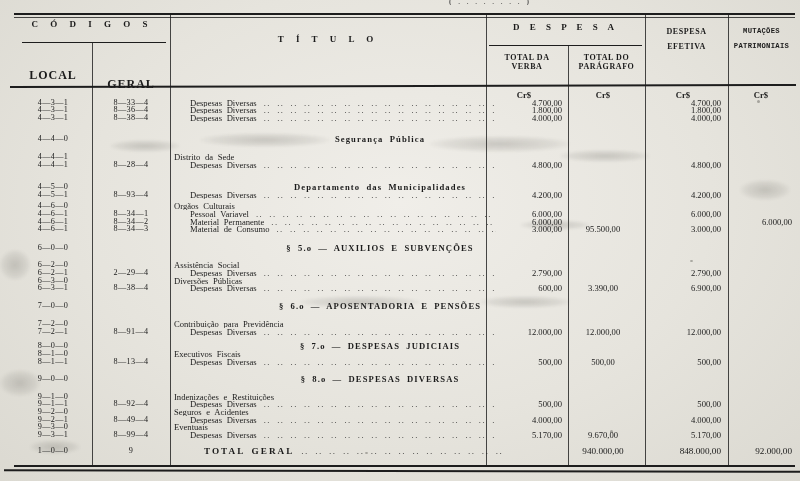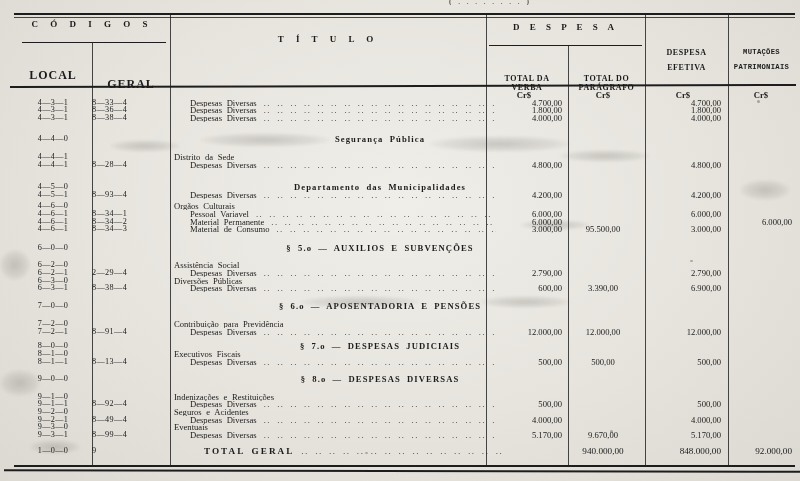--- a/index.html
+++ b/index.html
@@ -5,32 +5,32 @@
   html,body{margin:0;padding:0;background:#b0aea8;}
   .page{
     position:relative;width:800px;height:481px;overflow:hidden;
     font-family:"Liberation Serif","DejaVu Serif",serif;color:#1b1b1b;
     background:radial-gradient(ellipse at 50% 42%, #f0eee9 0%, #e6e4dd 55%, #dbd9d1 100%);
   }
   .hrule{position:absolute;background:#1d1d1d;}
   .vline{position:absolute;width:1px;background:rgba(28,28,28,.8);}
   .hl{position:absolute;font-weight:bold;text-align:center;white-space:nowrap;}
   .hl.big{font-size:9px;letter-spacing:5px;}
-  .hl2{position:absolute;font-weight:bold;font-size:8px;text-align:center;line-height:9px;letter-spacing:.6px;white-space:nowrap;margin-top:21px;}
+  .hl2{position:absolute;font-weight:bold;font-size:8px;text-align:center;line-height:9px;letter-spacing:.6px;white-space:nowrap;}
   .hl2.wide{font-size:7.2px;letter-spacing:.3px;font-family:Liberation Mono, monospace;}
   .hl2 .gap{margin-top:6px;}
   .top-frag{position:absolute;top:-4px;left:400px;width:180px;height:9px;overflow:hidden;
     font-size:9px;letter-spacing:2px;color:#3a3a3a;text-align:center;}
   #tbody{position:absolute;left:0;top:91px;width:800px;}
   .row{position:relative;height:7.6px;font-size:8.6px;line-height:8px;white-space:nowrap;}
   .row.trow{height:10px;font-size:9.2px;line-height:10px;}
   .cell{position:absolute;top:0;}
   .code{font-weight:normal;font-size:8.2px;letter-spacing:.4px;}
   .c-local{left:14px;width:78px;text-align:center;}
-  .c-geral{left:92px;width:78px;}
+  .c-geral{left:92px;width:78px;text-align:center;}
   .c-title{left:174px;width:306px;display:flex;overflow:hidden;word-spacing:2.5px;}
   .c-title.det{padding-left:16px;}
   .c-title.tot{padding-left:30px;}
   .c-sect{left:240px;width:280px;text-align:center;font-weight:bold;letter-spacing:1.1px;word-spacing:3px;}
   .tt{white-space:nowrap;}
   .tot-t{font-weight:bold;letter-spacing:2px;}
   .lead{flex:1;overflow:hidden;margin-left:7px;letter-spacing:1.5px;color:#222;}
   .c-verba{left:486px;width:76px;text-align:right;}
   .c-par{left:568px;width:70px;text-align:center;}
   .c-efe{left:645px;width:76px;text-align:right;}

